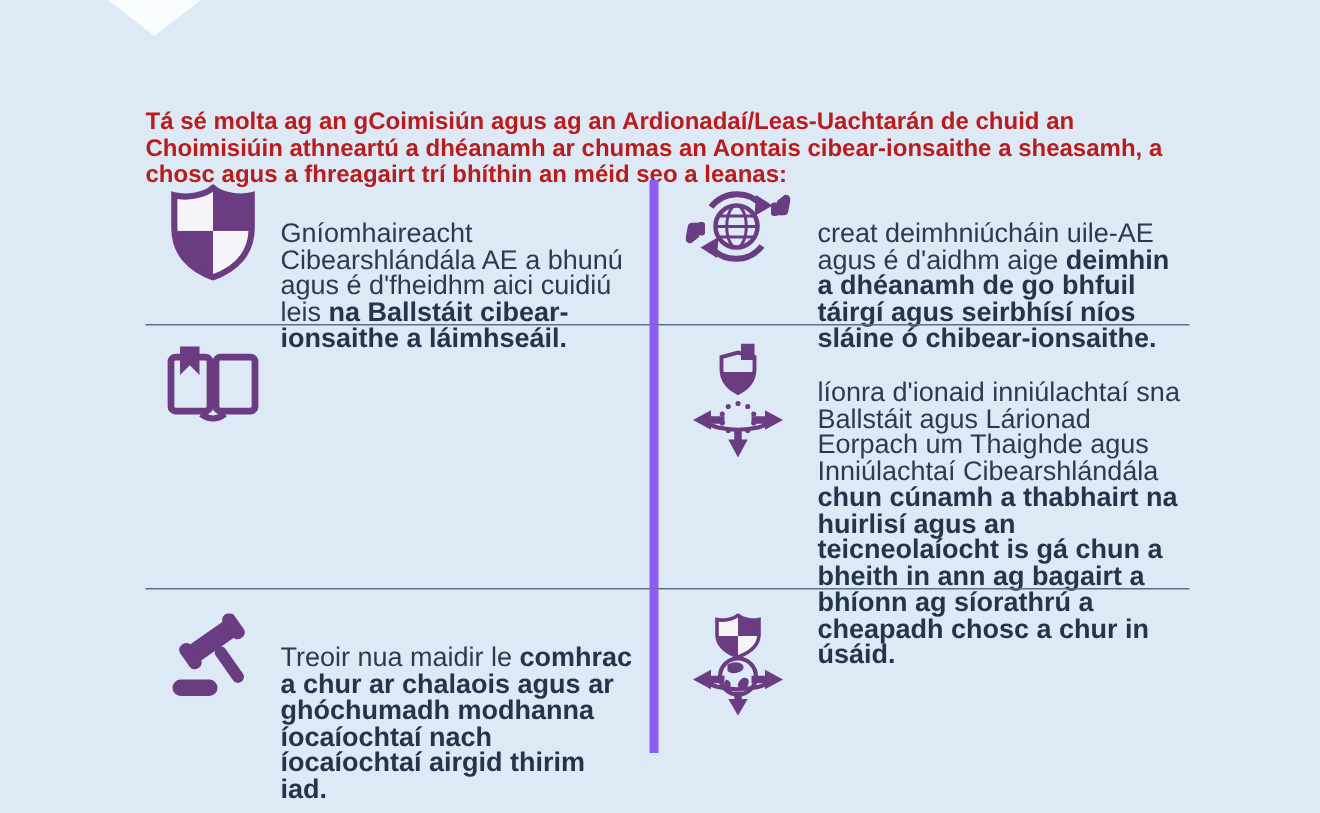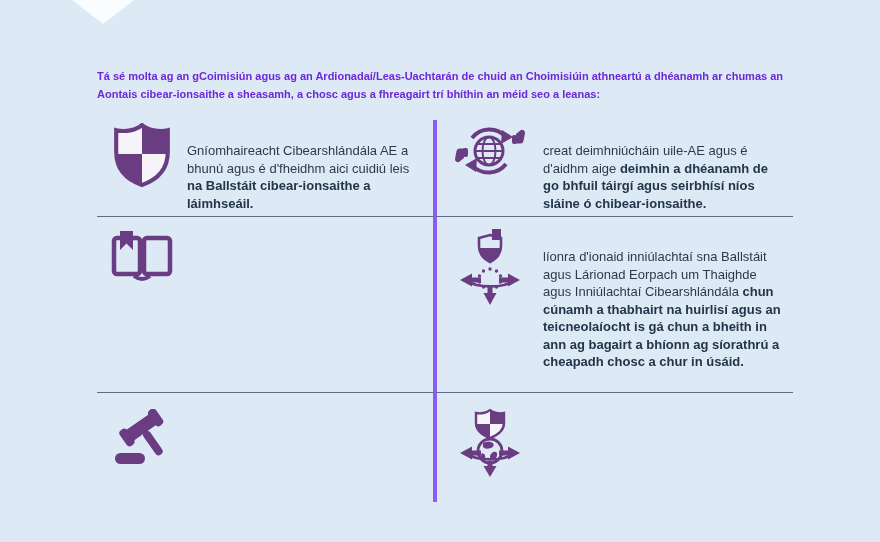--- a/index.html
+++ b/index.html
@@ -13,40 +13,40 @@
   }
   .top-chevron{
     position:absolute;left:72px;top:0;
     width:0;height:0;
     border-left:31px solid transparent;
     border-right:31px solid transparent;
     border-top:24px solid #fafdff;
   }
   .intro{
     position:absolute;left:97px;top:57px;width:706px;
-    font-size:11px;line-height:17.5px;font-weight:bold;
-    color:#6d28d9;
+    font-size:16px;line-height:17.5px;font-weight:bold;
+    color:#b91c1c;
   }
   .board{
     position:absolute;left:97px;top:120px;width:696px;
     display:grid;
     grid-template-columns:336px 360px;
     grid-template-rows:96px 176px 110px;
   }
   .cell{display:flex;box-sizing:border-box;}
   .cell.r2,.cell.r3{border-top:1px solid #5f6e7e;}
-  .cell.col2{border-left:4px solid #8b5cf6;justify-content:space-between;}
+  .cell.col2{border-left:6px solid #8b5cf6;justify-content:space-between;}
   .iconbox{flex:0 0 90px;display:flex;justify-content:center;box-sizing:border-box;}
   .col2 .iconbox{flex:0 0 106px;}
   .r1 .iconbox{padding-top:3px;}
   .r2 .iconbox{padding-top:12px;}
   .r3 .iconbox{padding-top:16px;}
   .txt{
     flex:1;box-sizing:border-box;
-    font-size:13px;line-height:17.5px;
+    font-size:18px;line-height:17.5px;
     padding-right:6px;
     color:#2a3b4c;
   }
   .col1 .txt{max-width:242px;}
   .col2 .txt{max-width:260px;}
   .r1 .txt{padding-top:9px;}
   .r2 .txt{padding-top:18px;}
   .r3 .txt{padding-top:19px;}
   .txt strong{color:#22354a;}
   .ic{display:block;}
@@ -168,20 +168,23 @@
       <svg class="ic" width="58" height="56" viewBox="0 0 58 56">
         <g class="fl" transform="rotate(-35 28 18)">
           <rect x="11" y="12" width="34" height="13" rx="4"></rect>
           <rect x="6" y="9" width="9" height="19" rx="4"></rect>
           <rect x="41" y="9" width="9" height="19" rx="4"></rect>
           <rect x="24.5" y="24" width="8" height="28" rx="4"></rect>
         </g>
         <rect class="fl" x="2" y="44" width="30" height="11" rx="5.5"></rect>
       </svg>
     </div>
+    <p class="txt">
+      <span>Treoir nua maidir le </span><strong>comhrac a chur ar chalaois agus ar ghóchumadh modhanna íocaíochtaí nach íocaíochtaí airgid thirim iad.</strong>
+    </p>
   </div>
 
   <div class="cell r3 col2">
     <div class="iconbox">
       <svg class="ic" width="62" height="70" viewBox="0 0 62 70">
         <defs>
             <clipPath id="shg">
               <path d="M31 1 C34 4 41 5 45 4 V14 C45 21 39 26 31 29 C23 26 17 21 17 14 V4 C21 5 28 4 31 1 Z"></path>
             </clipPath>
           </defs>

